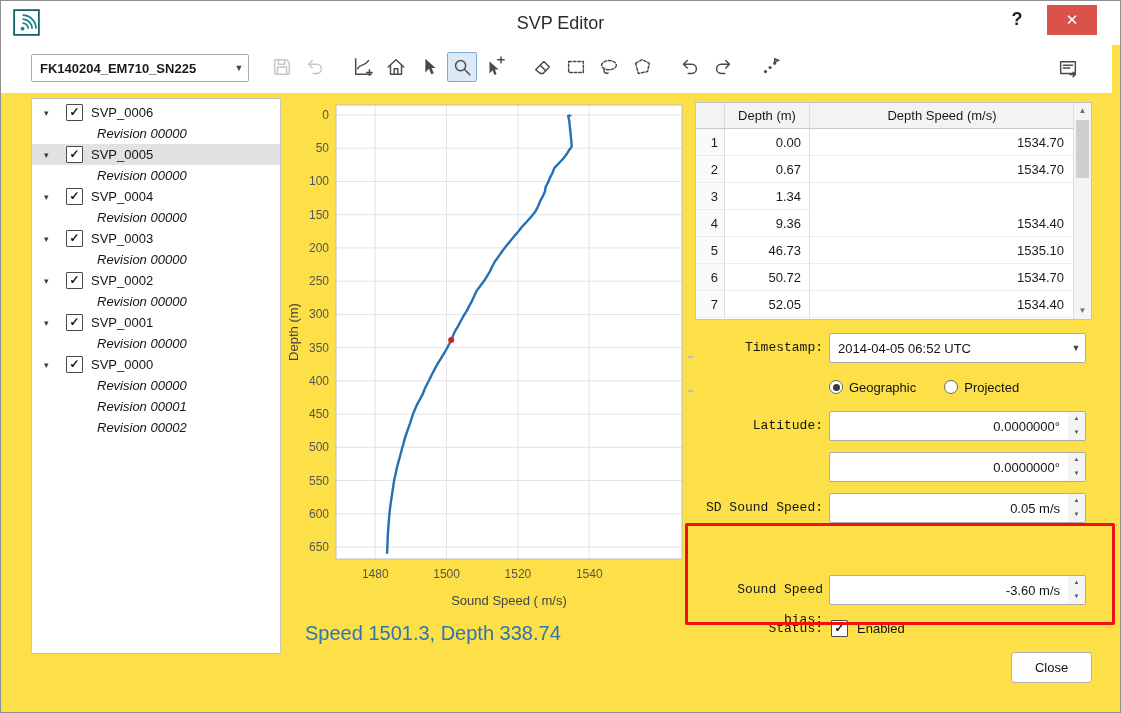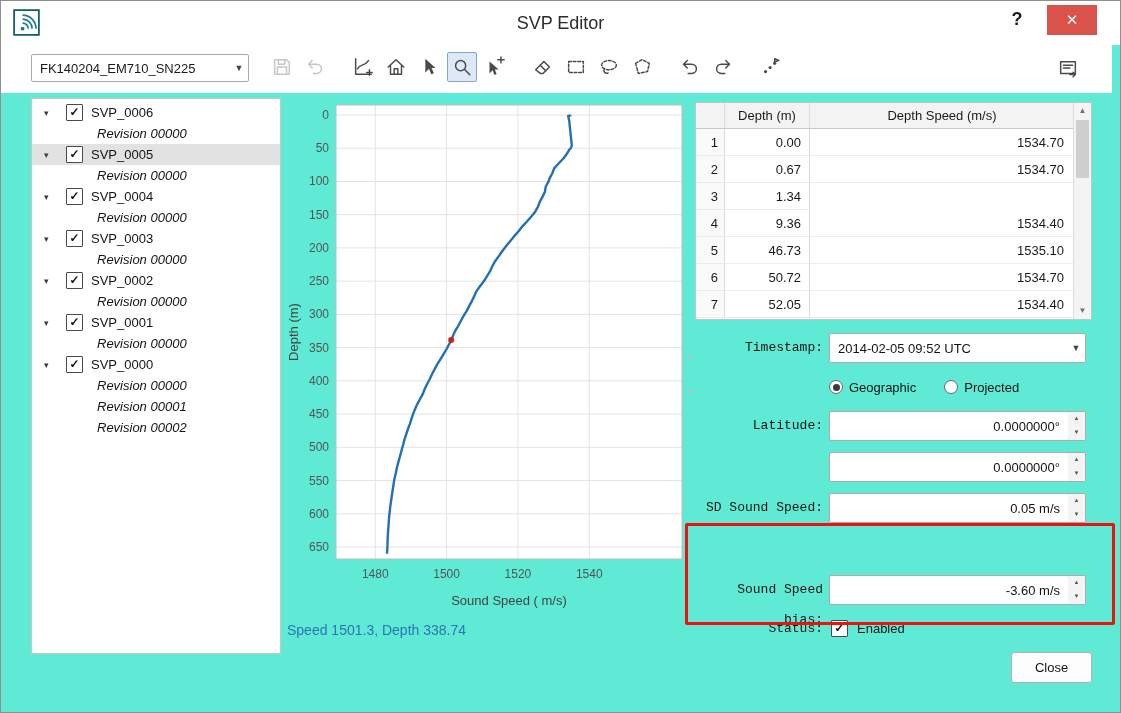--- a/index.html
+++ b/index.html
@@ -1,26 +1,26 @@
 <!DOCTYPE html>
 <html><head>
 <meta charset="utf-8">
 <style>
   html,body{margin:0;padding:0;background:#e9e9e9;font-family:"Liberation Sans",sans-serif;}
-  .window{position:relative;width:1121px;height:713px;background:#5eead4;border:1px solid #8f8f8f;box-sizing:border-box;overflow:hidden;}
+  .window{position:relative;width:1121px;height:713px;background:#fde047;border:1px solid #8f8f8f;box-sizing:border-box;overflow:hidden;}
 
   
   .titlebar{position:absolute;top:0;left:0;right:0;height:44px;background:#ffffff;}
   .app-logo{position:absolute;left:12px;top:8px;width:27px;height:27px;}
   .win-title{position:absolute;top:12px;left:0;right:0;text-align:center;font-size:18px;color:#2b2b2b;}
   .help-btn{position:absolute;right:92px;top:8px;font-size:18px;font-weight:bold;color:#1d1d1d;width:22px;text-align:center;cursor:default;}
   .close-btn{position:absolute;right:23px;top:4px;width:50px;height:30px;background:#d9534b;color:#ffffff;text-align:center;line-height:30px;font-size:15px;}
 
   
-  .toolbar{position:absolute;top:44px;left:0;right:8px;height:48px;background:#ffffff;}
+  .toolbar{position:absolute;top:44px;left:0;right:8px;height:48px;background:#ffffff;font-weight:bold;}
   .combo{position:absolute;left:30px;top:9px;width:218px;height:28px;border:1px solid #a9a9a9;border-radius:2px;box-sizing:border-box;display:flex;align-items:center;font-size:13px;color:#1a1a1a;background:#fff;}
   .combo .cval{flex:1;padding:0 8px;white-space:nowrap;overflow:hidden;}
   .combo .carr{width:18px;text-align:center;font-size:9px;color:#444;}
   .tbar-icons{position:absolute;left:266px;top:7px;display:flex;align-items:center;}
   .tbtn{width:30px;height:30px;border:1px solid transparent;background:transparent;padding:3px;box-sizing:border-box;margin-right:3px;}
   .tbtn svg{width:22px;height:22px;stroke:#4a4a4a;fill:none;stroke-width:1.6;stroke-linecap:round;stroke-linejoin:round;}
   .tbtn.disabled svg{stroke:#c6c6c6;}
   .tbtn.checked{background:#dde9f5;border-color:#7da7d9;border-radius:2px;}
   .grp-gap{width:15px;}
   .tbtn .fillpart{fill:#4a4a4a;stroke:none;}
@@ -34,21 +34,21 @@
   .tri{width:16px;font-size:9px;color:#3c3c3c;}
   .cb{width:15px;height:15px;border:1px solid #4a4a4a;border-radius:1px;margin:0 8px 0 6px;font-size:12px;line-height:14px;text-align:center;font-weight:bold;background:#fff;color:#111;flex:none;}
   .trow.child{padding-left:65px;font-style:italic;}
   .tlabel{white-space:nowrap;}
 
   
   .plotwrap{position:absolute;left:283px;top:94px;width:410px;height:522px;}
   svg text{font-family:"Liberation Sans",sans-serif;}
   .tk{font-size:12px;fill:#555555;}
   .axl{font-size:13px;fill:#444444;}
-  .plot-status{position:absolute;left:286px;top:621px;color:#2e74b5;font-size:14px;}
+  .plot-status{position:absolute;left:304px;top:621px;color:#2e74b5;font-size:20px;}
 
   
   .splitter{position:absolute;left:687px;top:355px;width:5px;height:36px;display:flex;flex-direction:column;justify-content:space-between;}
   .splitter i{display:block;height:2px;background:#bdbdbd;}
 
   
   .table{position:absolute;left:694px;top:101px;width:397px;height:218px;border:1px solid #c4c4c4;box-sizing:border-box;background:#fff;}
   .tgrid{position:absolute;left:0;top:0;right:17px;bottom:0;}
   .thead{display:flex;height:25px;background:#f3f3f3;border-bottom:1px solid #c9c9c9;font-size:13px;color:#1a1a1a;}
   .trowt{display:flex;height:27px;font-size:13px;color:#1a1a1a;}
@@ -371,21 +371,21 @@
     <div class="vscroll">
       <div class="vs-arrow">▲</div>
       <div class="vs-thumb"></div>
       <div class="vs-arrow vs-down">▼</div>
     </div>
   </div>
 
   <div class="frow" style="top:332px;">
     <div class="flabel">Timestamp:</div>
     <div class="tsfield">
-      <span class="tval">2014-02-05 09:52 UTC</span>
+      <span class="tval">2014-04-05 06:52 UTC</span>
       <span class="tarr">▼</span>
     </div>
   </div>
 
   <div class="radiorow">
     <span class="ritem">
       <span class="radio on"></span>
       <span>Geographic</span>
     </span>
     <span class="ritem">

